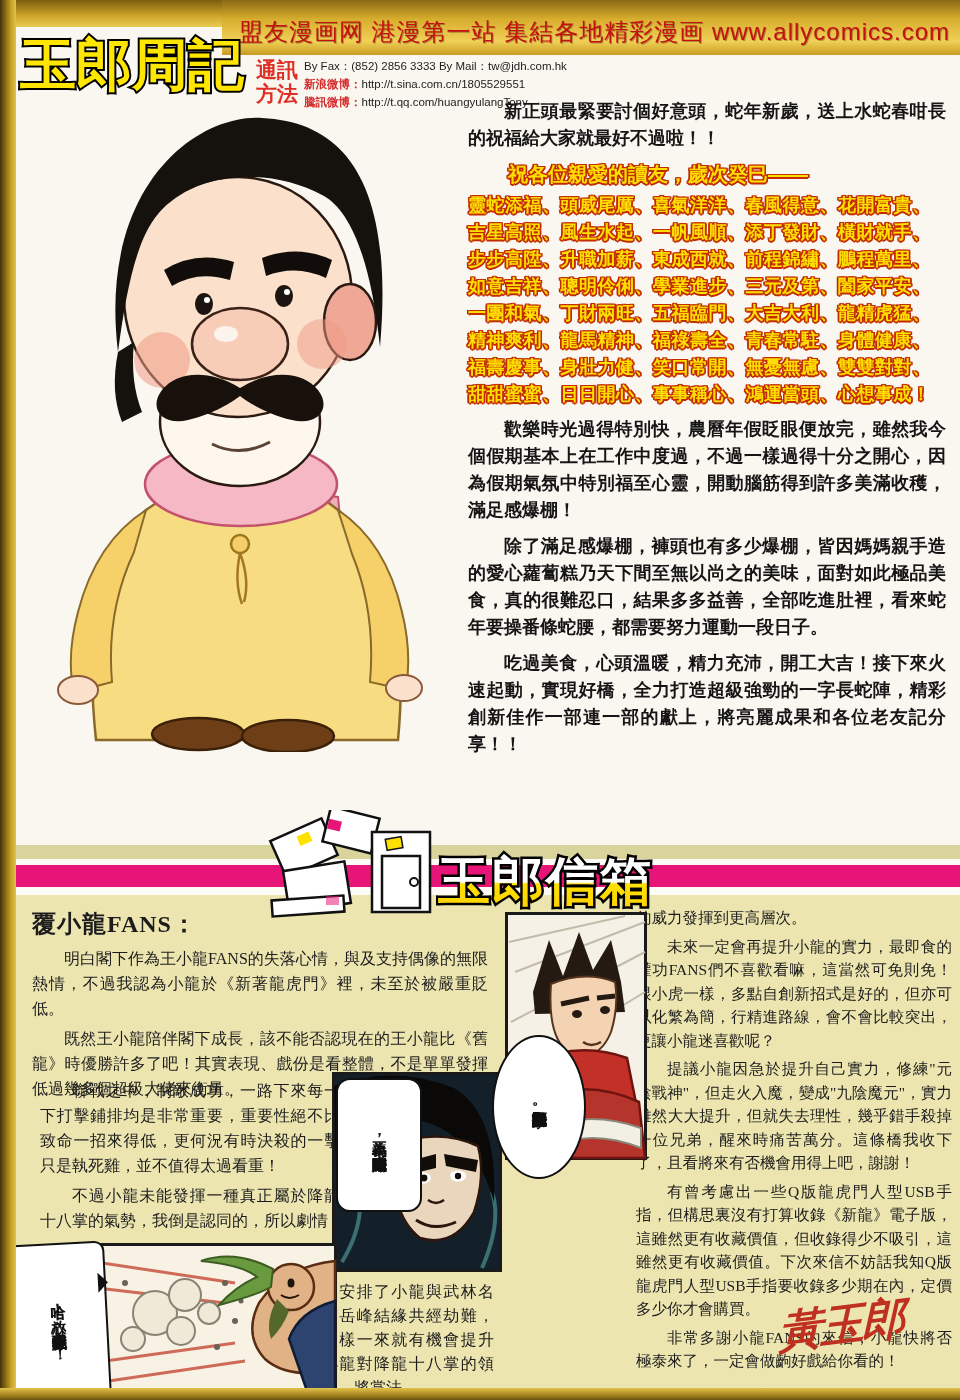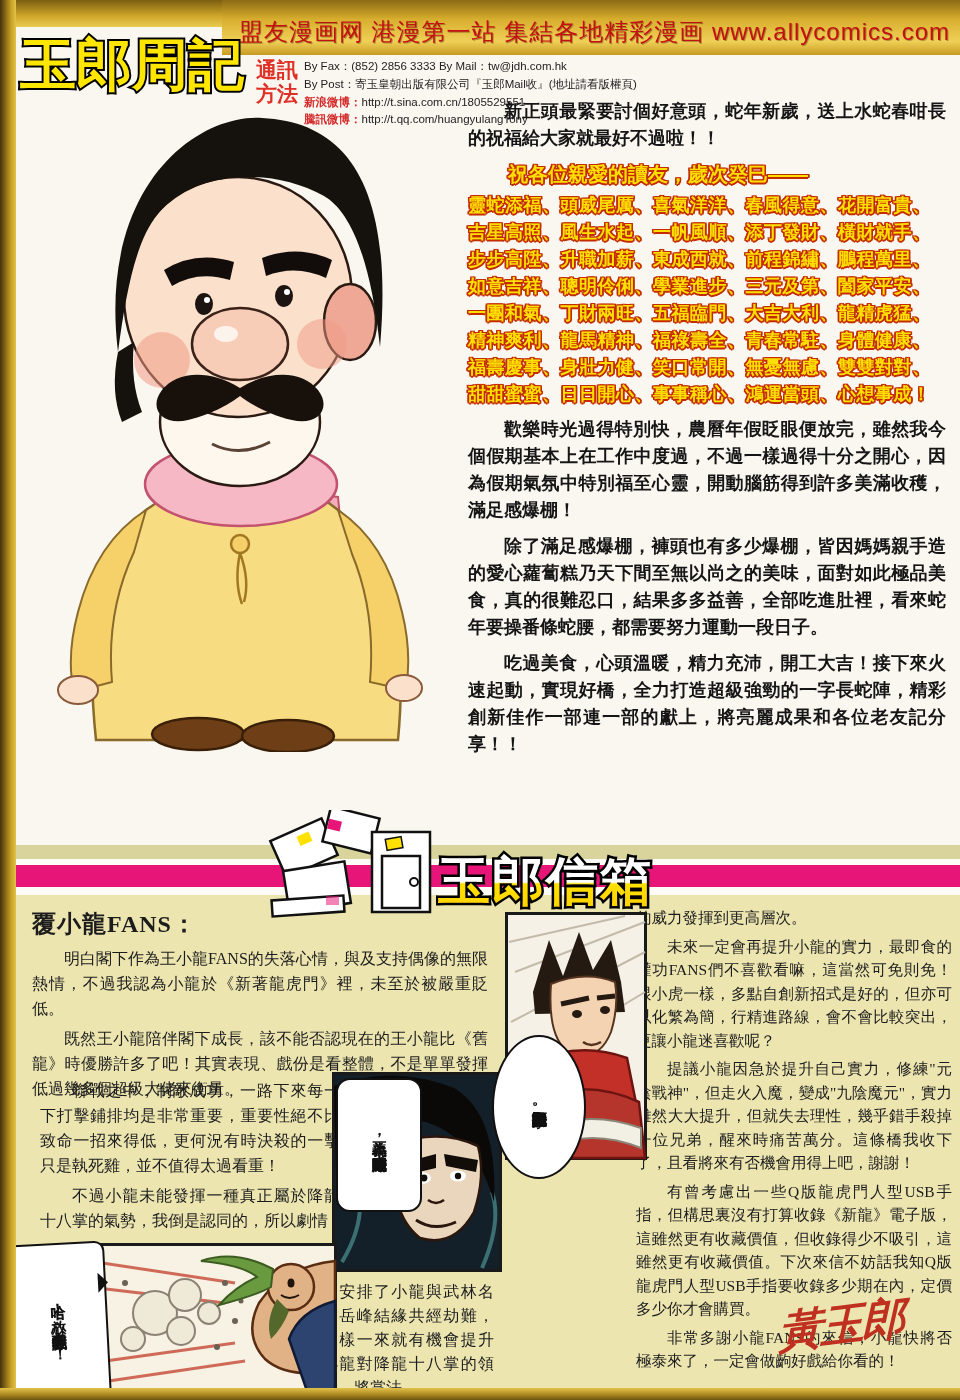--- a/index.html
+++ b/index.html
@@ -98,21 +98,20 @@
   <div class="top-white"></div>
 
   <svg class="title-svg" width="238" height="76" viewBox="0 0 238 76">
     <text x="2" y="60" font-size="56" font-weight="bold" letter-spacing="0" fill="#ffe600" stroke="#000" stroke-width="4" paint-order="stroke">玉郎周記</text>
   </svg>
 
   <div class="contact">
     <div class="contact-label">通訊方法</div>
     <div class="contact-lines">
       <div>By Fax：(852) 2856 3333 By Mail：tw@jdh.com.hk</div>
-      <div>By Post：寄玉皇朝出版有限公司『玉郎Mail收』(地址請看版權頁)</div>
       <div><span class="red">新浪微博：</span><span>http://t.sina.com.cn/1805529551</span></div>
       <div><span class="red">騰訊微博：</span><span>http://t.qq.com/huangyulangTony</span></div>
     </div>
   </div>
 
   <svg style="position:absolute;left:26px;top:92px;z-index:2" width="434" height="660" viewBox="0 0 434 660">
 
     <path d="M150 395 Q135 480 148 560 Q155 610 170 625 Q188 615 190 560 Q195 470 200 410 Z" fill="#f3aebc" stroke="#c2526e" stroke-width="2"></path>
     <path d="M268 400 Q285 470 292 545 Q296 590 310 608 Q326 595 322 540 Q318 465 312 405 Z" fill="#f3aebc" stroke="#c2526e" stroke-width="2"></path>
     <path d="M160 430 Q158 520 168 600 M178 425 Q178 520 182 612" stroke="#e08a9e" stroke-width="3" fill="none"></path>

